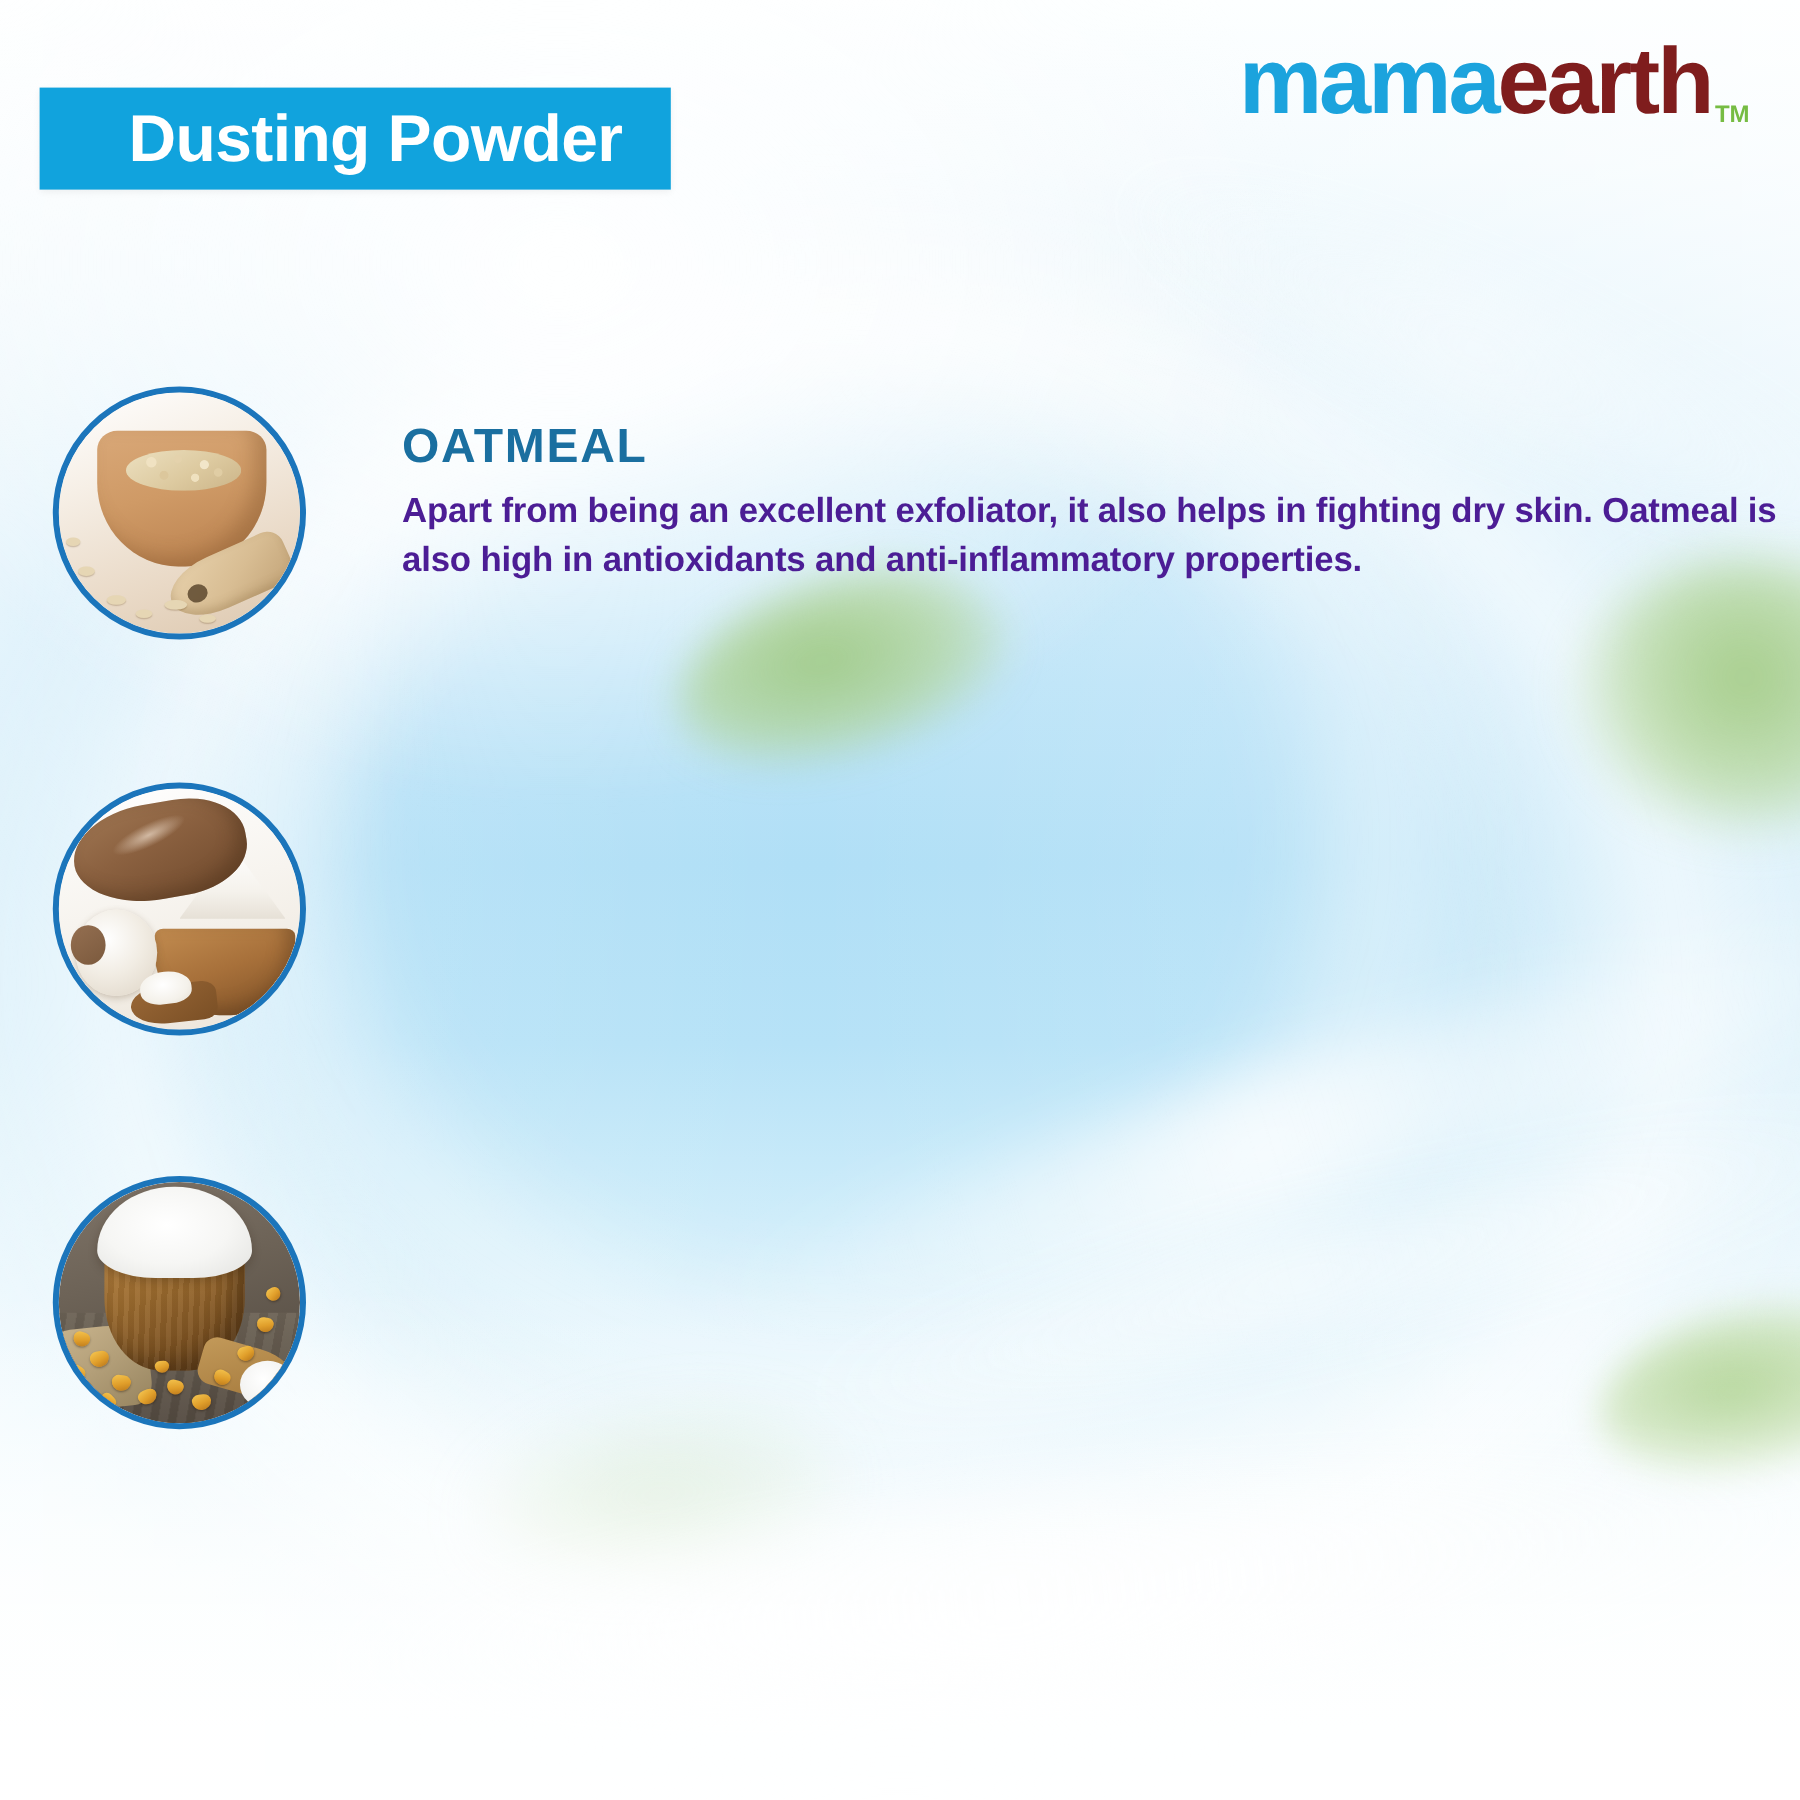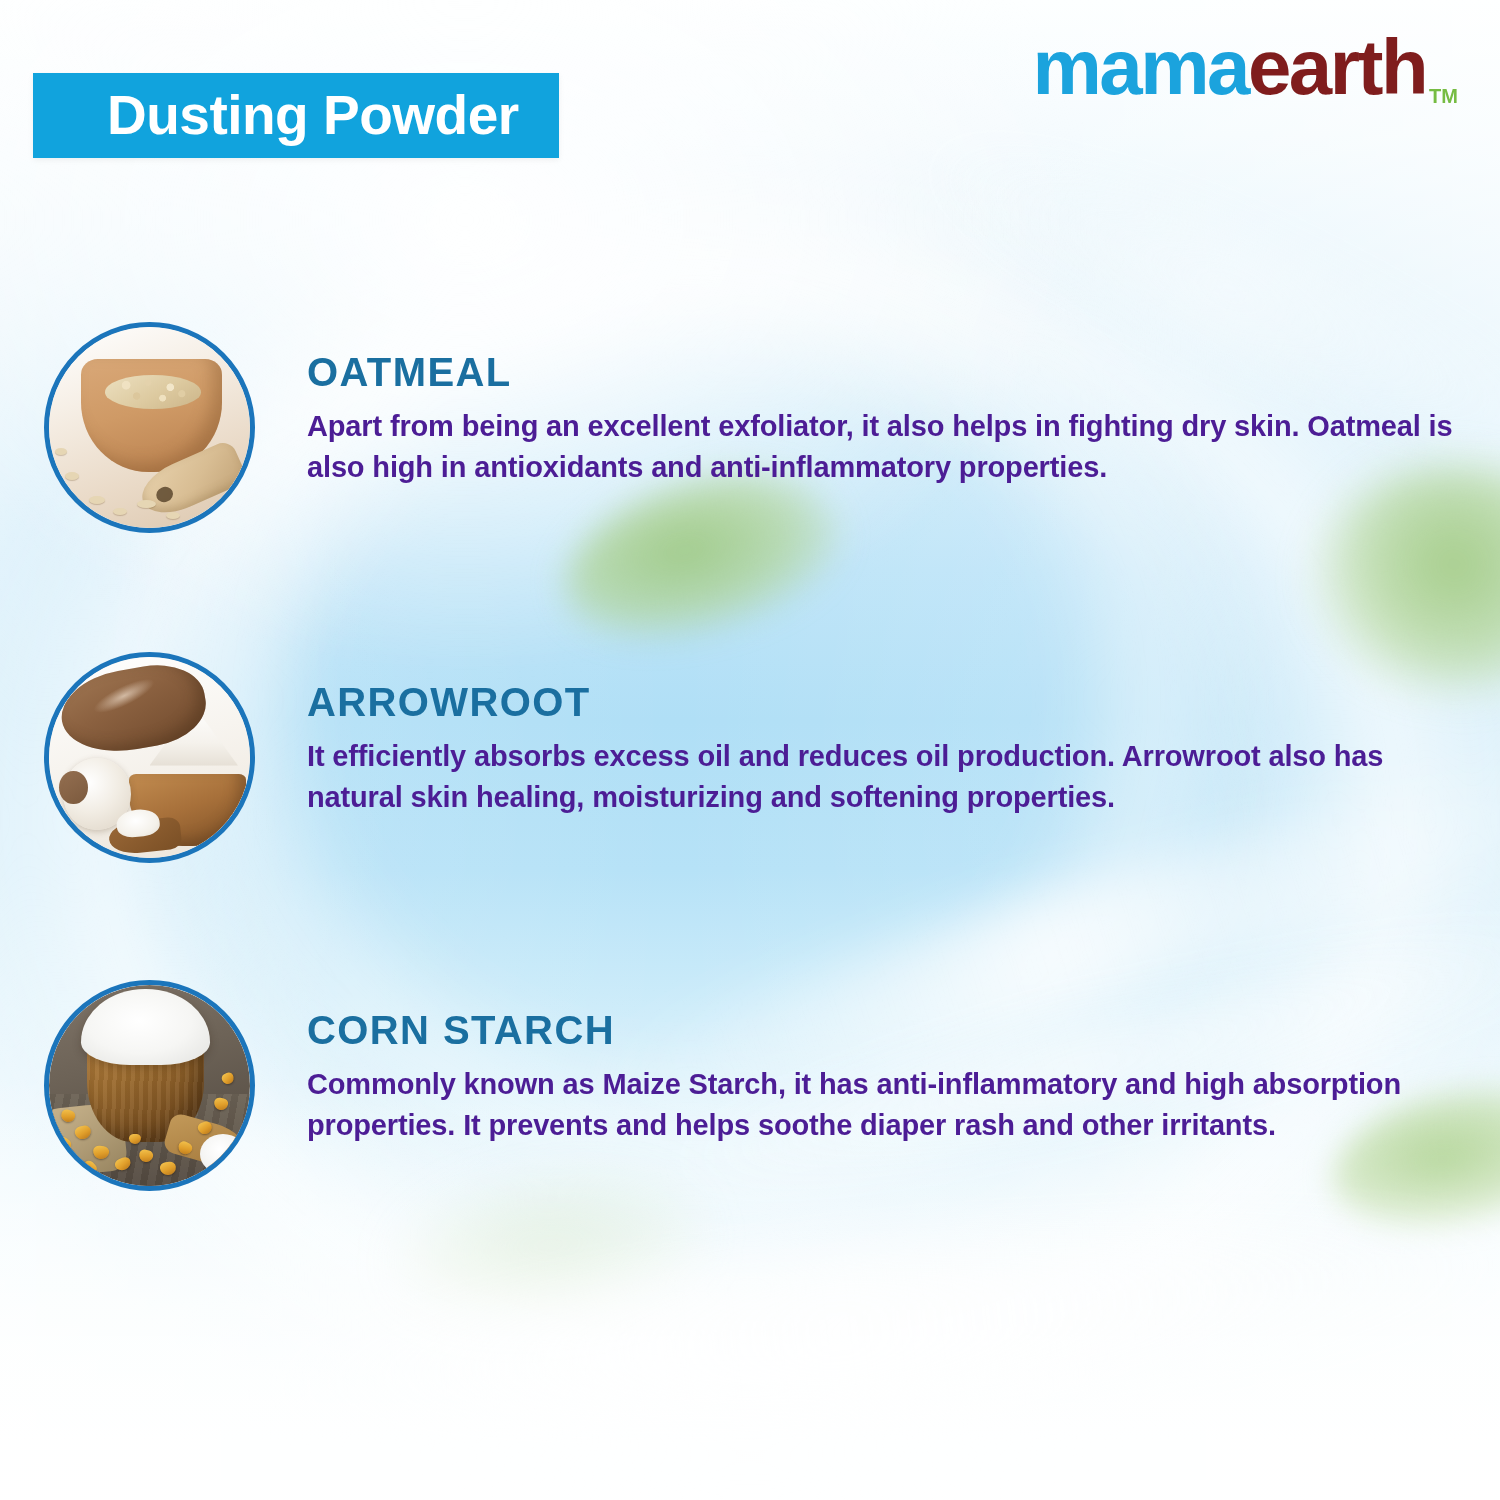--- a/index.html
+++ b/index.html
@@ -250,21 +250,21 @@
     background: #f2f0ec;
   }
   .thumb-art {
     position: absolute;
     inset: 0;
     overflow: hidden;
     border-radius: 50%;
   }
 
   .row-text {
-    margin-left: 52px;
+    margin-left: 80px;
     padding-top: 30px;
     width: 1182px;
   }
   .ing-name {
     color: #1a6fa0;
     font-size: 40px;
     font-weight: bold;
     letter-spacing: 1.4px;
     line-height: 1;
     margin: 0 0 14px 0;
@@ -534,24 +534,20 @@
             <div class="arr-tuber-hl"></div>
           </div>
           <div class="arr-bowl"></div>
           <div class="arr-cut">
             <div class="arr-cut-rim"></div>
           </div>
           <div class="arr-spoon">
             <div class="arr-spoon-powder"></div>
           </div>
         </div>
-      </div>
-      <div class="row-text">
-        <div class="ing-name">ARROWROOT</div>
-        <div class="ing-desc">It efficiently absorbs excess oil and reduces oil production. Arrowroot also has natural skin healing, moisturizing and softening properties.</div>
       </div>
     </div>
 
     <div class="row row-2">
       <div class="thumb">
         <div class="thumb-art">
           <div class="corn-bg"></div>
           <div class="corn-board"></div>
           <div class="corn-sack"></div>
           <div class="corn-bowl">
@@ -568,20 +564,16 @@
           <div class="kernel" style="left:45%; top:82%; width:7%; height:6%;  transform:rotate(14deg);"></div>
           <div class="kernel" style="left:55%; top:88%; width:8%; height:6.5%;transform:rotate(-6deg);"></div>
           <div class="kernel" style="left:64%; top:78%; width:7%; height:6%;  transform:rotate(28deg);"></div>
           <div class="kernel" style="left:74%; top:68%; width:7%; height:6%;  transform:rotate(-16deg);"></div>
           <div class="kernel" style="left:82%; top:56%; width:7%; height:6%;  transform:rotate(10deg);"></div>
           <div class="kernel" style="left:86%; top:44%; width:6%; height:5.5%;transform:rotate(-28deg);"></div>
           <div class="kernel" style="left:17%; top:88%; width:7%; height:5.5%;transform:rotate(44deg);"></div>
           <div class="kernel" style="left:40%; top:74%; width:6%; height:5%;  transform:rotate(-4deg);"></div>
         </div>
       </div>
-      <div class="row-text">
-        <div class="ing-name">CORN STARCH</div>
-        <div class="ing-desc">Commonly known as Maize Starch, it has anti-inflammatory and high absorption properties. It prevents and helps soothe diaper rash and other irritants.</div>
-      </div>
     </div>
 
   </div>
 </div>
 
 </body></html>

